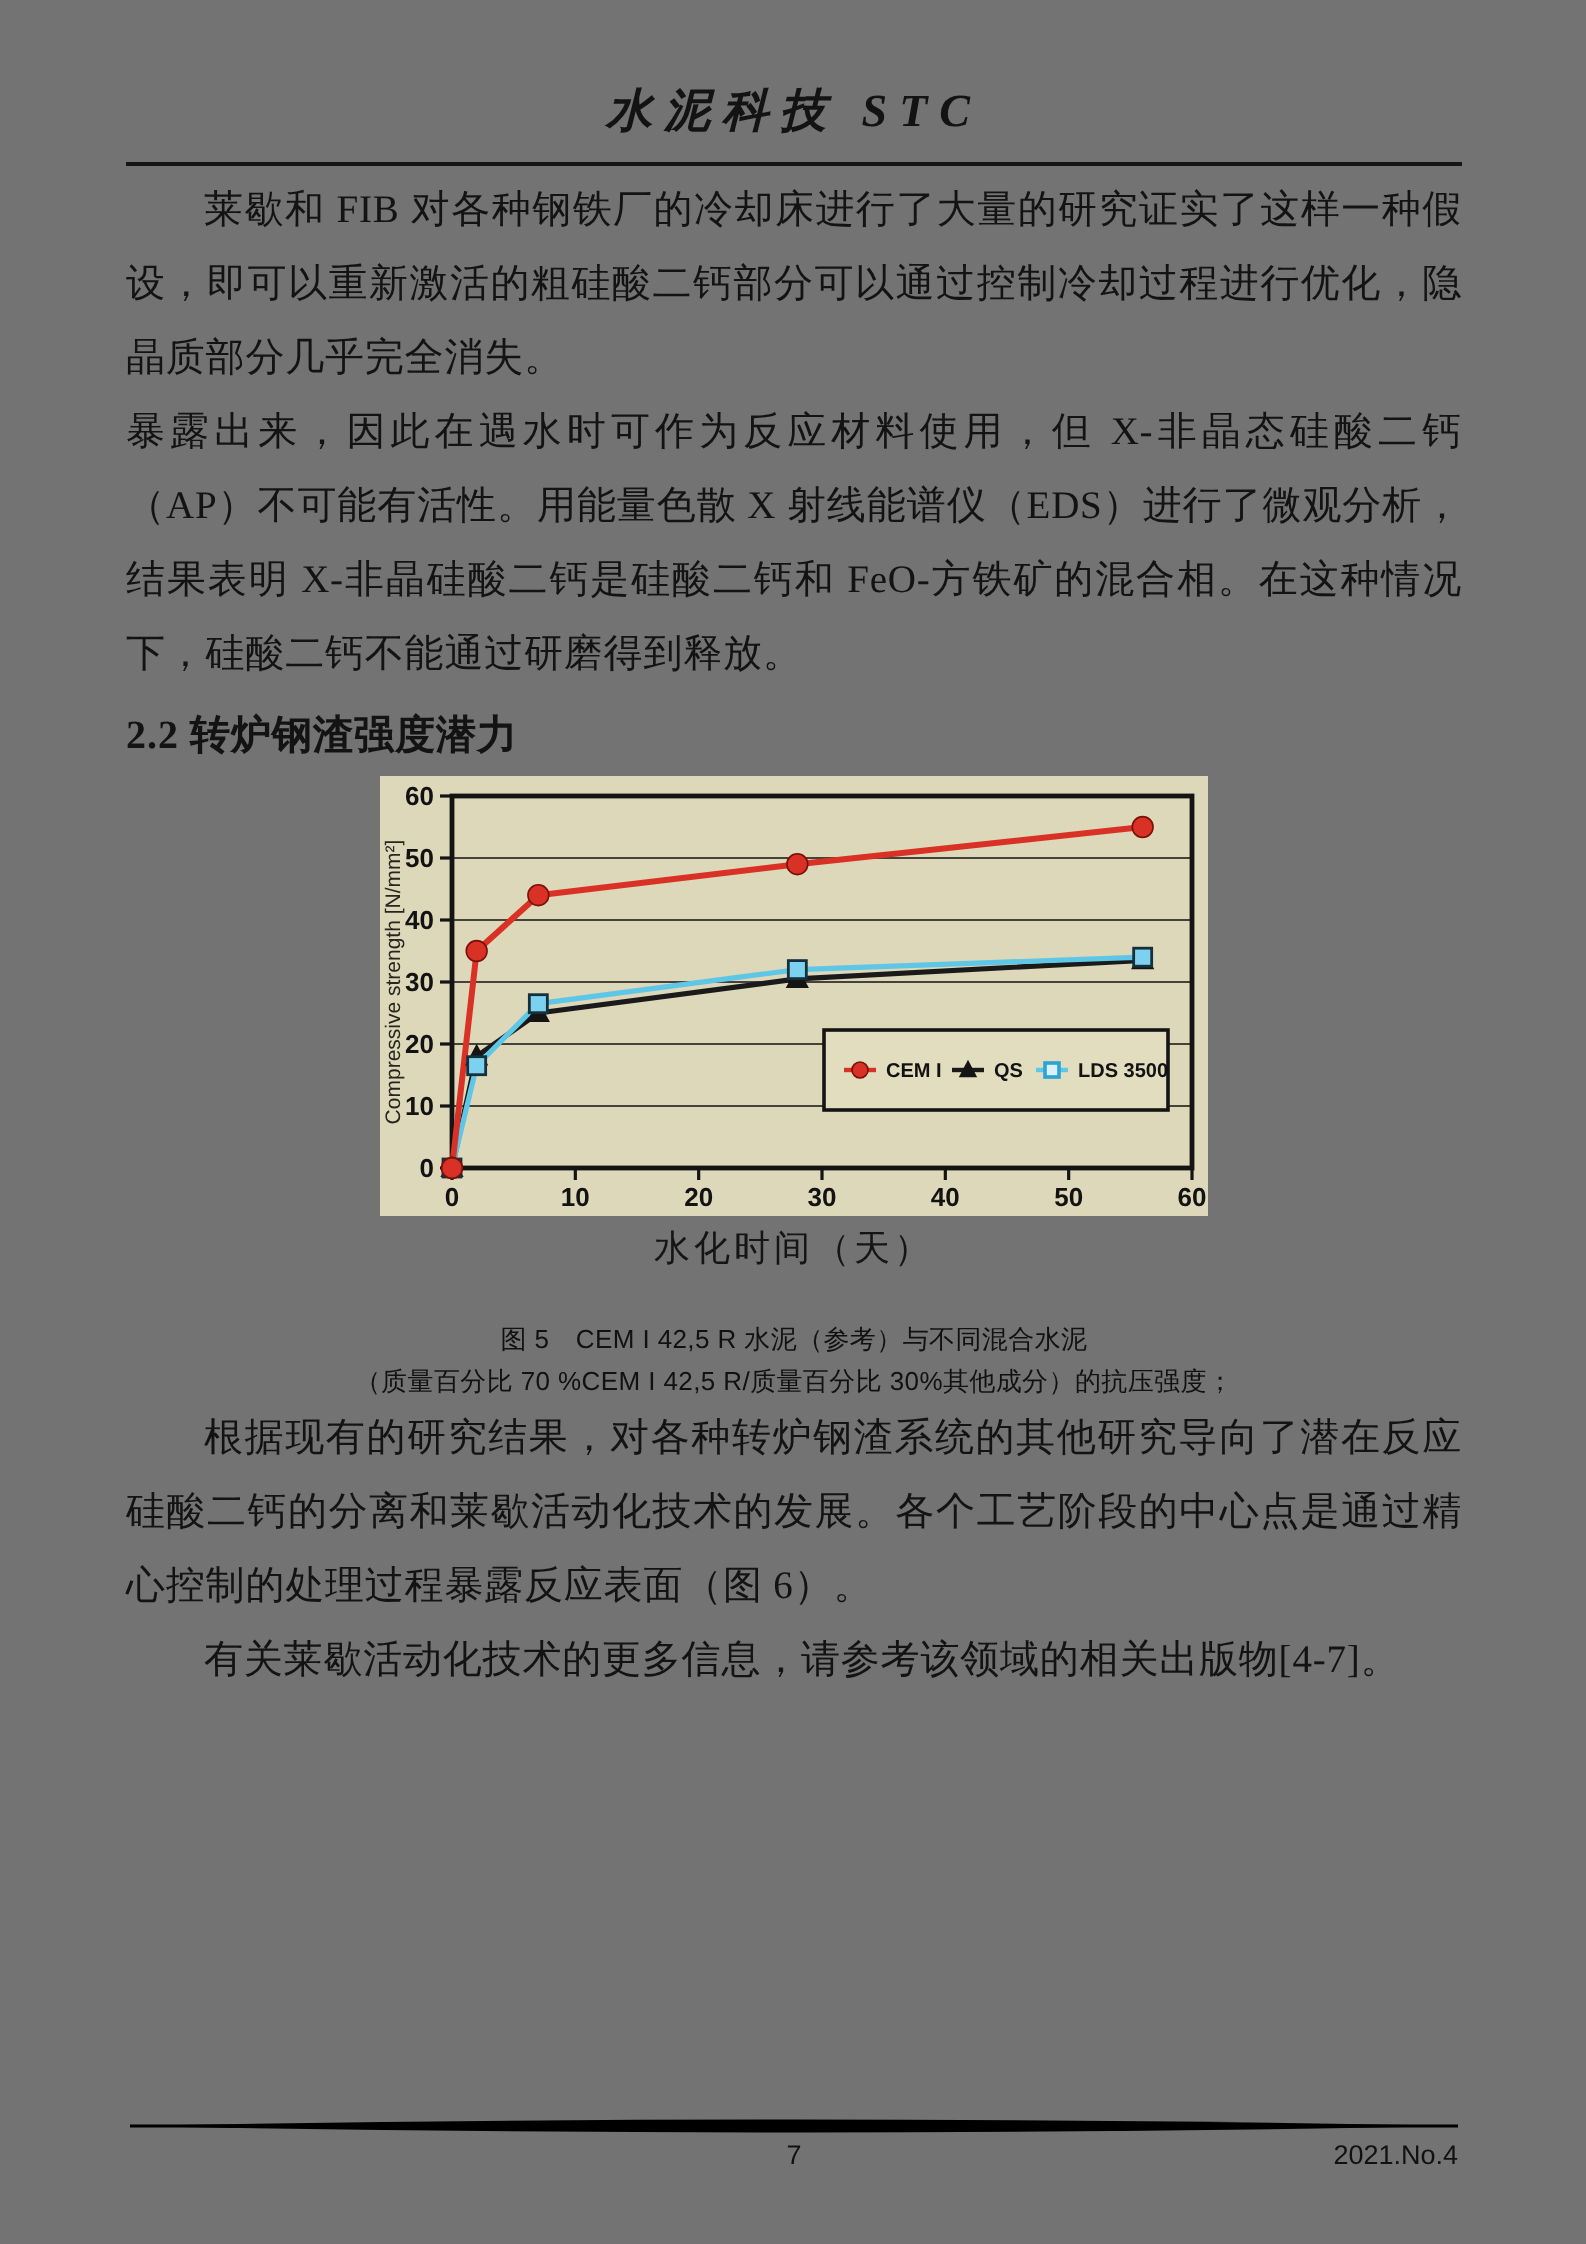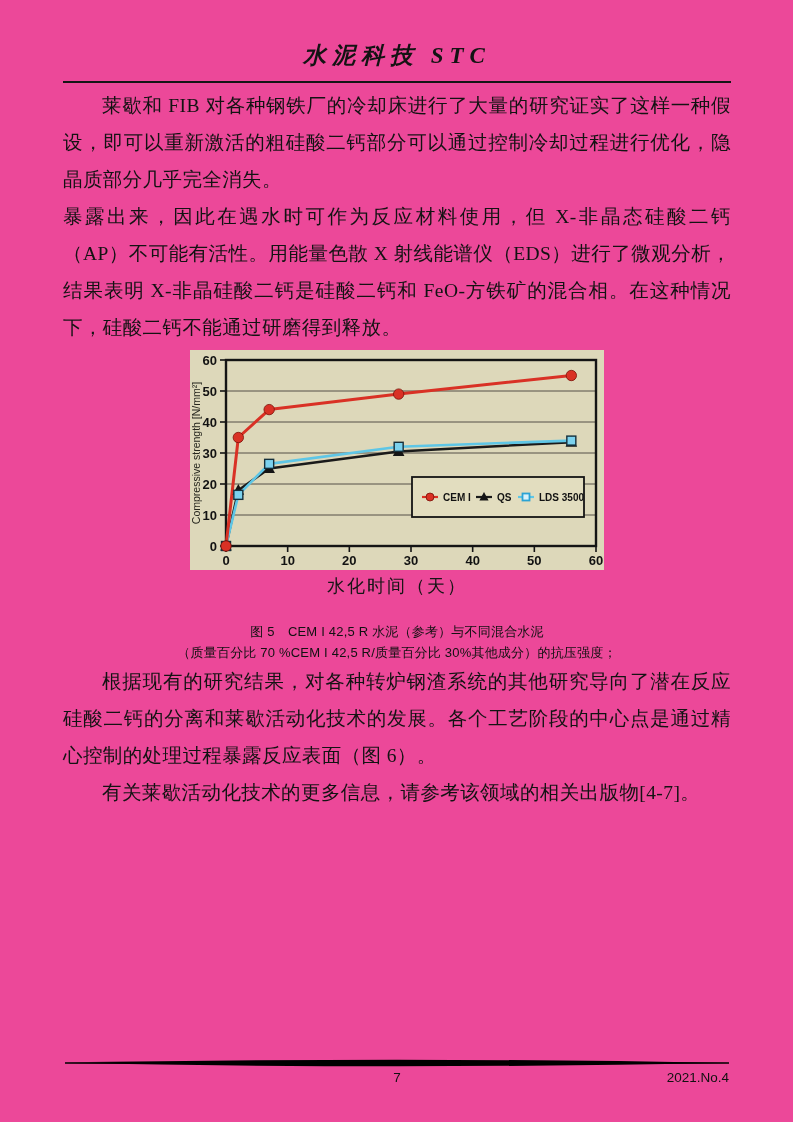--- a/index.html
+++ b/index.html
@@ -1,19 +1,19 @@
 <!DOCTYPE html>
 <html><head>
 <meta charset="utf-8">
 <style>
   html,body{margin:0;padding:0;background:#888;}
   .page{
     position:relative;
     width:793px;height:1122px;
-    background:#ec4899;
+    background:#737373;
     margin:0 auto;
     overflow:hidden;
     font-family:"Liberation Serif","DejaVu Serif",serif;
     color:#131313;
   }
   .content{
     position:absolute;left:63px;right:62px;top:0;
   }
   .journal-title{
     margin-top:40px;
@@ -92,20 +92,21 @@
 
 <div class="page">
   <div class="content">
 
     <div class="journal-title">水泥科技 STC</div>
     <div class="header-rule"></div>
 
     <div class="bodytext">
       <p class="para indent">莱歇和 FIB 对各种钢铁厂的冷却床进行了大量的研究证实了这样一种假设，即可以重新激活的粗硅酸二钙部分可以通过控制冷却过程进行优化，隐晶质部分几乎完全消失。</p>
       <p class="para">暴露出来，因此在遇水时可作为反应材料使用，但 X-非晶态硅酸二钙（AP）不可能有活性。用能量色散 X 射线能谱仪（EDS）进行了微观分析，结果表明 X-非晶硅酸二钙是硅酸二钙和 FeO-方铁矿的混合相。在这种情况下，硅酸二钙不能通过研磨得到释放。</p>
+      <h2 class="section">2.2 转炉钢渣强度潜力</h2>
 
       <figure class="fig">
         <div id="chart-holder"><svg width="414" height="222" viewBox="0 0 414 222">
               <rect x="0" y="0" width="414" height="220" fill="#ddd8ba"></rect>
               <line x1="36" x2="406" y1="165" y2="165" stroke="#45423a" stroke-width="0.9"></line>
               <line x1="36" x2="406" y1="134" y2="134" stroke="#45423a" stroke-width="0.9"></line>
               <line x1="36" x2="406" y1="103" y2="103" stroke="#45423a" stroke-width="0.9"></line>
               <line x1="36" x2="406" y1="72" y2="72" stroke="#45423a" stroke-width="0.9"></line>
               <line x1="36" x2="406" y1="41" y2="41" stroke="#45423a" stroke-width="0.9"></line>
               <rect x="36" y="10" width="370" height="186" fill="none" stroke="#141414" stroke-width="2.4"></rect>

